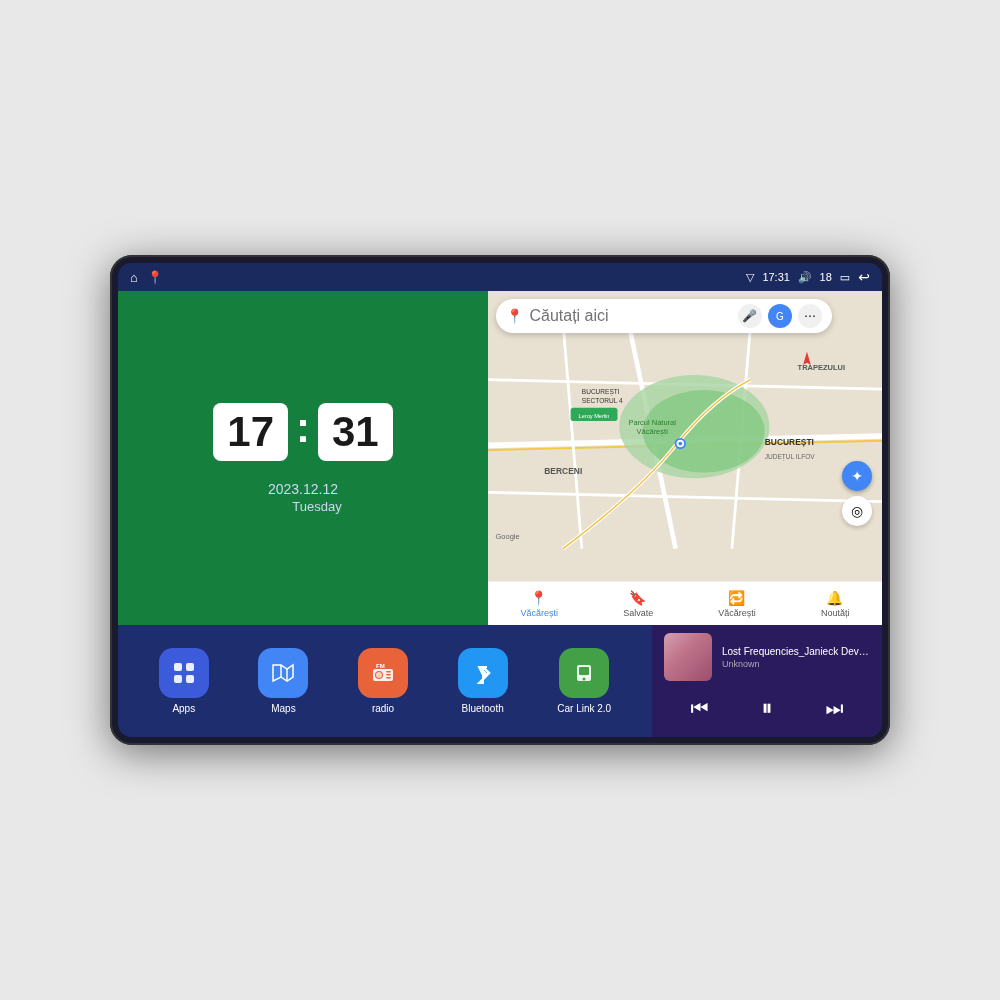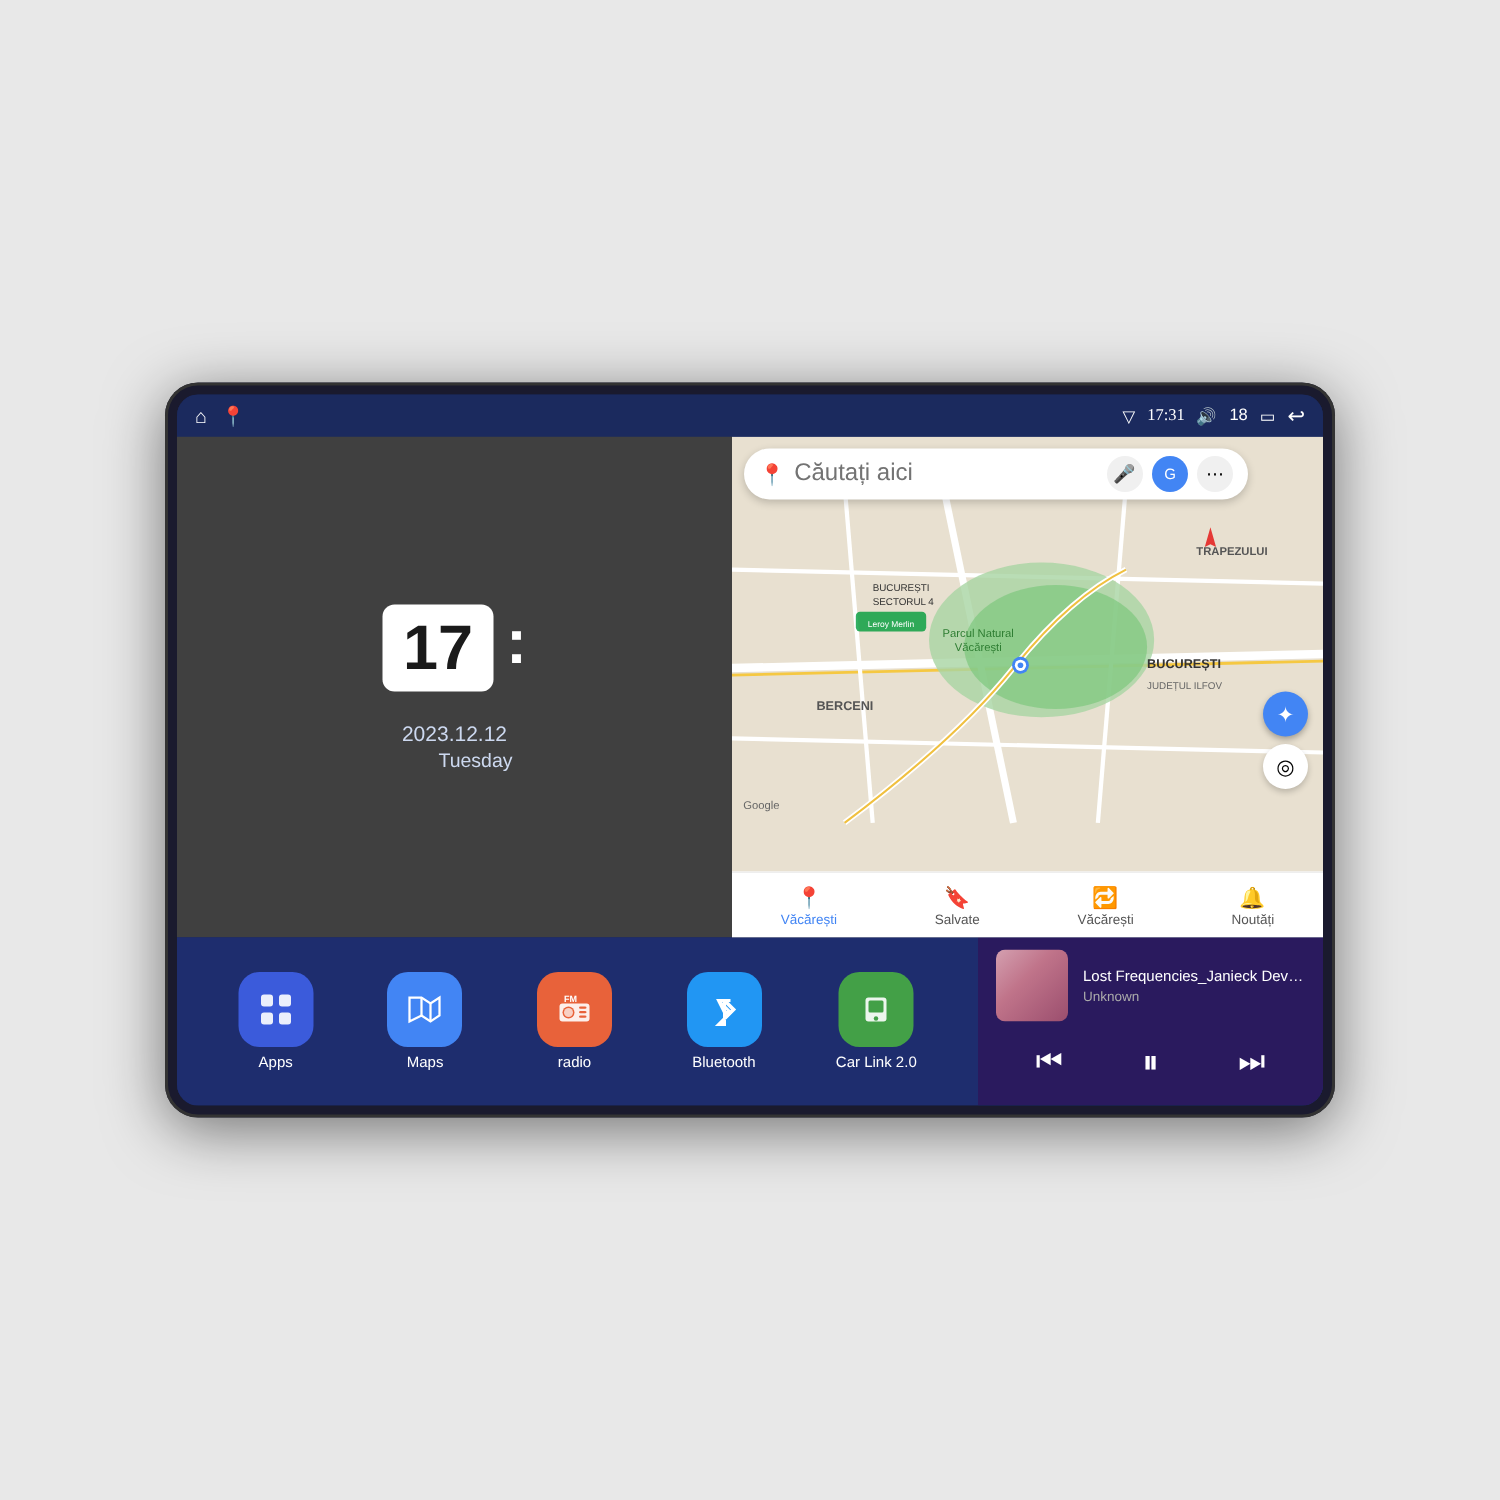--- a/index.html
+++ b/index.html
@@ -59,42 +59,41 @@
 
     .status-icon {
       color: white;
       font-size: 13px;
     }
 
     .status-time {
       font-size: 11px;
       color: white;
       font-weight: 500;
-      font-family: Liberation Serif, serif;
     }
 
     
     .main-content {
       flex: 1;
       display: flex;
       flex-direction: column;
       overflow: hidden;
     }
 
     
     .top-section {
       display: flex;
       flex: 1;
       overflow: hidden;
     }
 
     
     .clock-panel {
       width: 370px;
-      background: #404040;
+      background: #15803d;
       display: flex;
       flex-direction: column;
       align-items: center;
       justify-content: center;
       padding: 20px;
       flex-shrink: 0;
     }
 
     .clock-display {
       display: flex;
@@ -400,20 +399,21 @@
     </div>
 
     <div class="main-content">
 
       <div class="top-section">
 
         <div class="clock-panel">
           <div class="clock-display">
             <div class="clock-digit-block">17</div>
             <div class="clock-separator">:</div>
+            <div class="clock-digit-block">31</div>
           </div>
           <div class="clock-date">
             <div class="clock-date-line1">2023.12.12</div>
             <div class="clock-date-line2">Tuesday</div>
           </div>
         </div>
 
         <div class="map-panel">
 
           <div class="map-search-bar">

